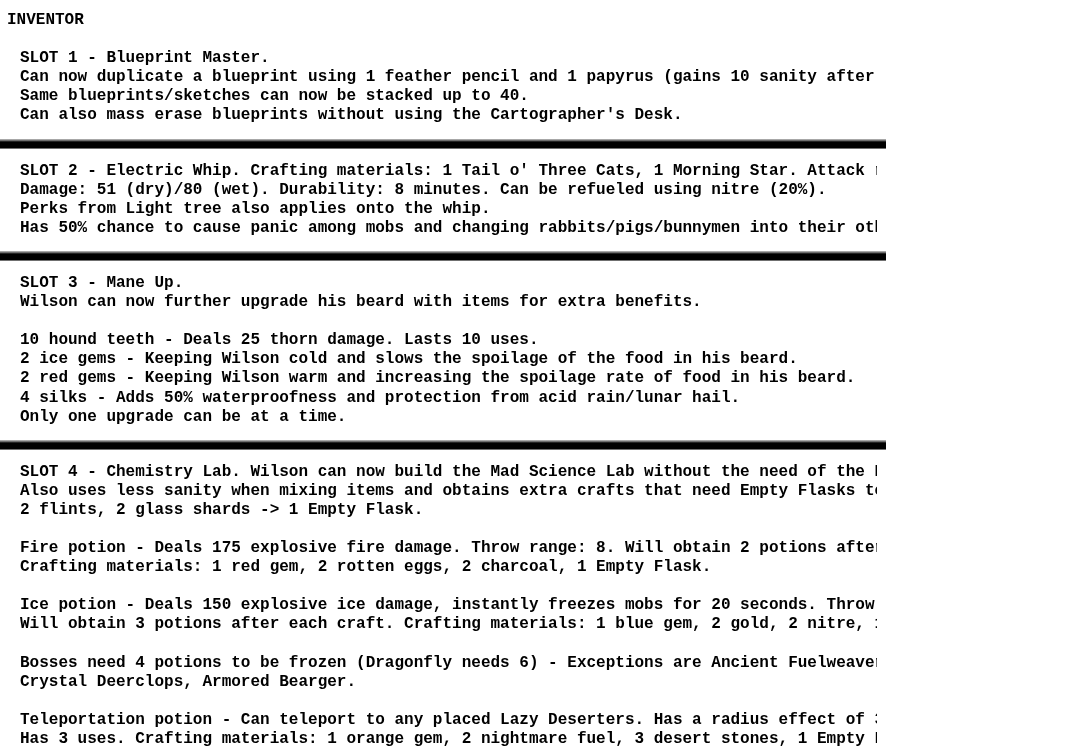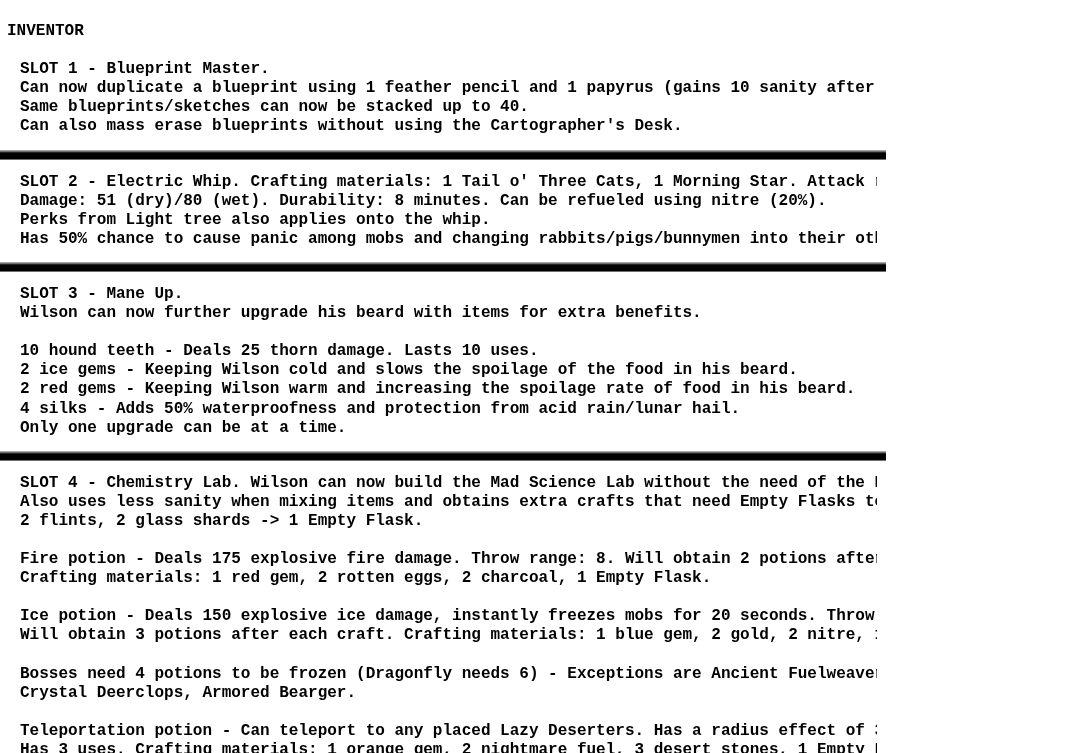--- a/index.html
+++ b/index.html
@@ -8,21 +8,21 @@
   }
   body {
     width: 1065px;
     height: 753px;
     background: #ffffff;
     overflow: hidden;
   }
   .page {
     width: 890px;
     height: 753px;
-    padding-top: 22px;
+    padding-top: 11px;
     box-sizing: border-box;
     font-family: "Liberation Mono", "DejaVu Sans Mono", monospace;
     font-size: 16px;
     line-height: 19.1px;
     font-weight: 700;
     color: #000000;
     overflow: hidden;
   }
   .doc-title {
     padding-left: 7px;

